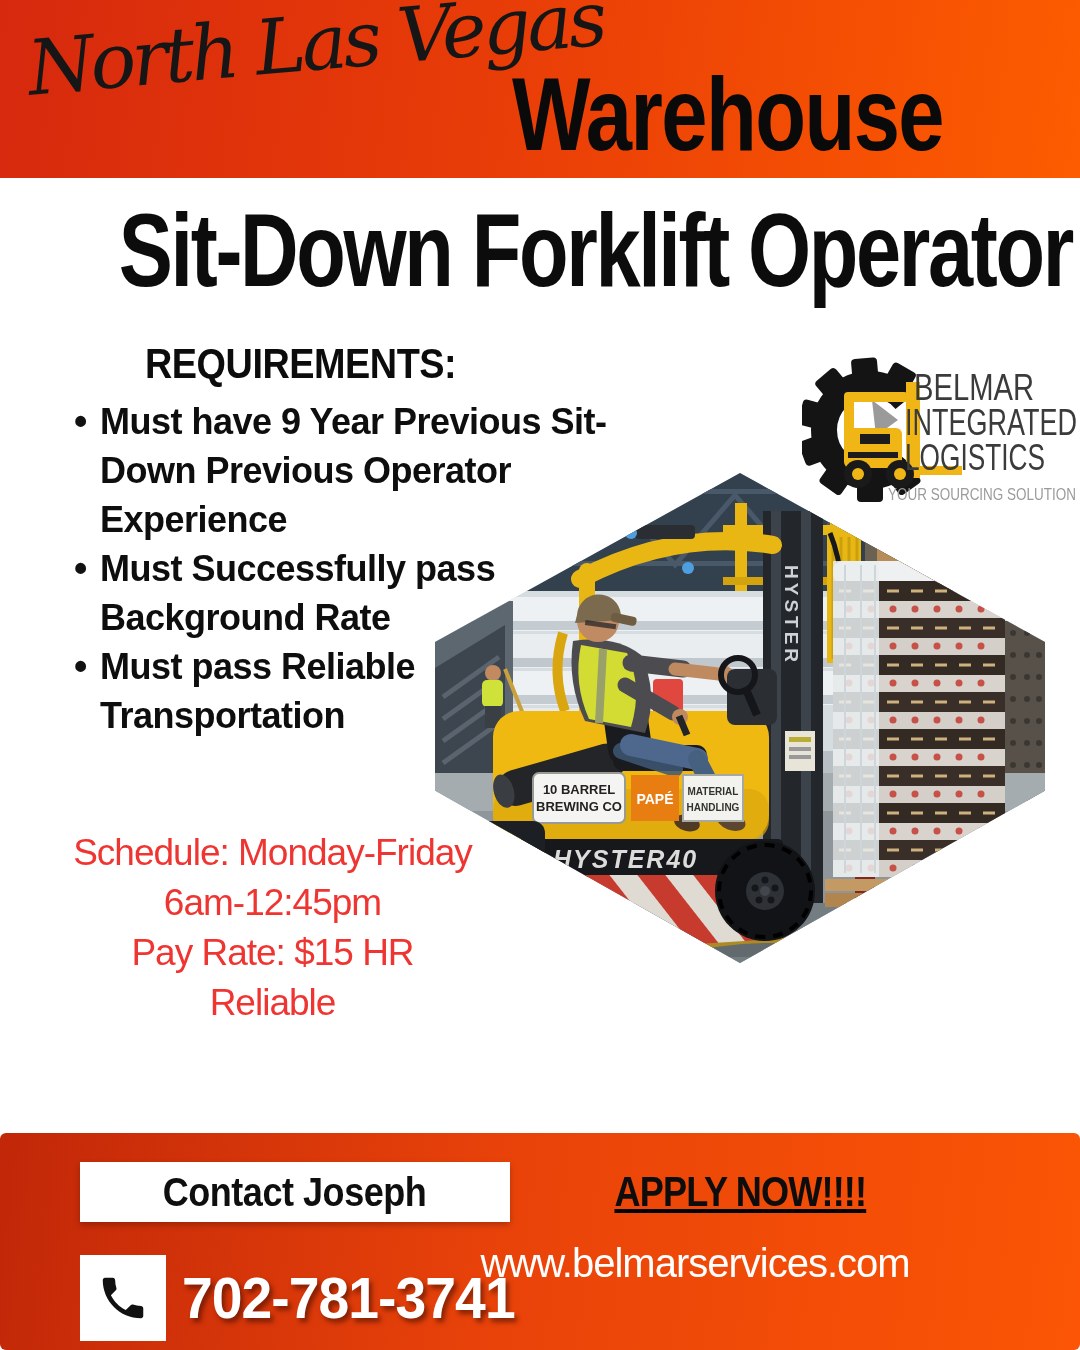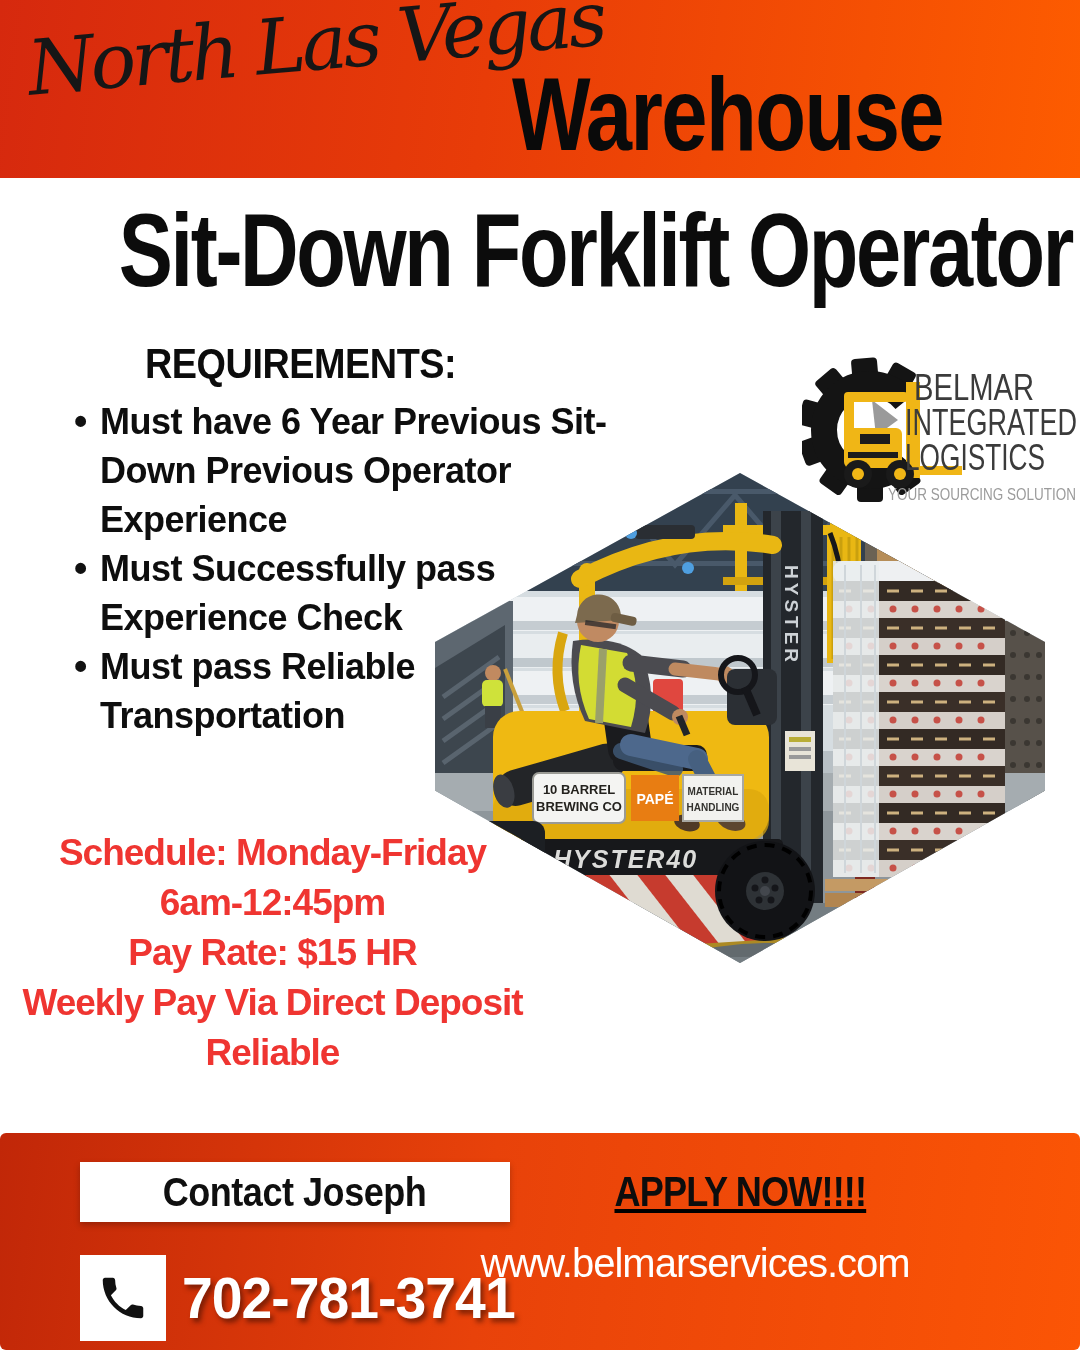--- a/index.html
+++ b/index.html
@@ -35,21 +35,21 @@
 
   
   .logo{position:absolute;left:802px;top:342px;width:278px;height:172px;z-index:3;}
 
   
   .photo{position:absolute;left:435px;top:473px;width:610px;height:490px;z-index:1;
     clip-path:polygon(50% 0%,100% 34.5%,100% 64.8%,50% 100%,0% 64.8%,0% 34.5%);}
 
   
   .details{position:absolute;left:0px;top:828px;width:545px;text-align:center;z-index:2;}
-  .detail-line{font-size:37px;line-height:50px;font-weight:700;letter-spacing:-1px;
+  .detail-line{font-size:37px;line-height:50px;font-weight:400;letter-spacing:-1px;
     color:#ef3531;white-space:nowrap;}
 
   
   .footer{position:absolute;left:0;top:1133px;width:1080px;height:217px;
     background:linear-gradient(97deg,#c12708 0%,#e8420a 45%,#fb5505 100%);border-radius:6px;}
   .contact-box{position:absolute;left:80px;top:29px;width:430px;height:60px;background:#ffffff;
     box-shadow:0 3px 6px rgba(0,0,0,0.25);display:flex;align-items:center;justify-content:center;}
   .contact-box span{font-size:40px;font-weight:800;letter-spacing:-0.5px;color:#0f0f0f;
     transform:scaleX(0.90);white-space:nowrap;}
   .apply{position:absolute;left:565px;top:29px;width:350px;height:60px;
@@ -74,30 +74,30 @@
     <div class="warehouse">Warehouse</div>
   </div>
 
   <div class="headline">Sit-Down Forklift Operator</div>
 
   <div class="req-heading">REQUIREMENTS:</div>
   <div class="req-list">
     <div class="req-item">
       <span class="dot">•</span>
       <div class="req-lines">
-        <div class="req-line">Must have 6 Year Previous Sit-</div>
+        <div class="req-line">Must have 9 Year Previous Sit-</div>
         <div class="req-line">Down Previous Operator</div>
         <div class="req-line">Experience</div>
       </div>
     </div>
     <div class="req-item">
       <span class="dot">•</span>
       <div class="req-lines">
         <div class="req-line">Must Successfully pass</div>
-        <div class="req-line">Experience Check</div>
+        <div class="req-line">Background Rate</div>
       </div>
     </div>
     <div class="req-item">
       <span class="dot">•</span>
       <div class="req-lines">
         <div class="req-line">Must pass Reliable</div>
         <div class="req-line">Transportation</div>
       </div>
     </div>
   </div>
@@ -423,21 +423,20 @@
         <circle cx="324" cy="427" r="3.5" fill="#15161a"></circle>
       <circle cx="320" cy="415" r="3.5" fill="#15161a"></circle>
         <circle cx="330" cy="418" r="5" fill="#43474d"></circle>
     </svg>
   </div>
 
   <div class="details">
     <div class="detail-line">Schedule: Monday-Friday</div>
     <div class="detail-line">6am-12:45pm</div>
     <div class="detail-line">Pay Rate: $15 HR</div>
-    <div class="detail-line">Weekly Pay Via Direct Deposit</div>
     <div class="detail-line">Reliable</div>
   </div>
 
   <div class="footer">
     <div class="contact-box">
       <span>Contact Joseph</span>
     </div>
     <div class="apply">
       <span>APPLY NOW!!!!</span>
     </div>

